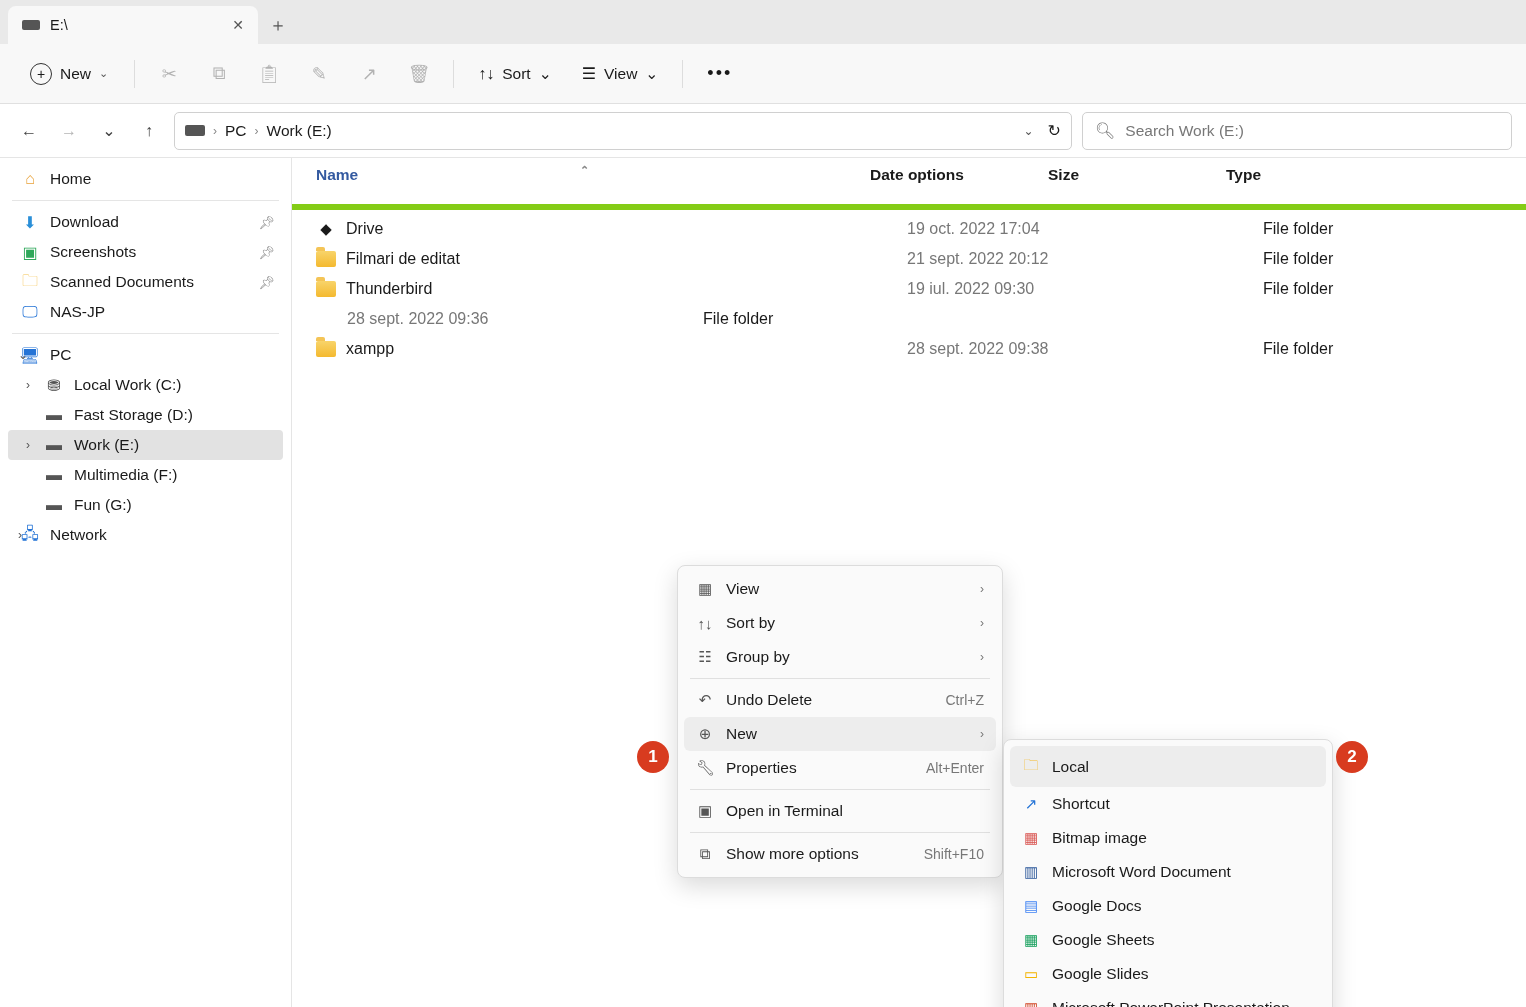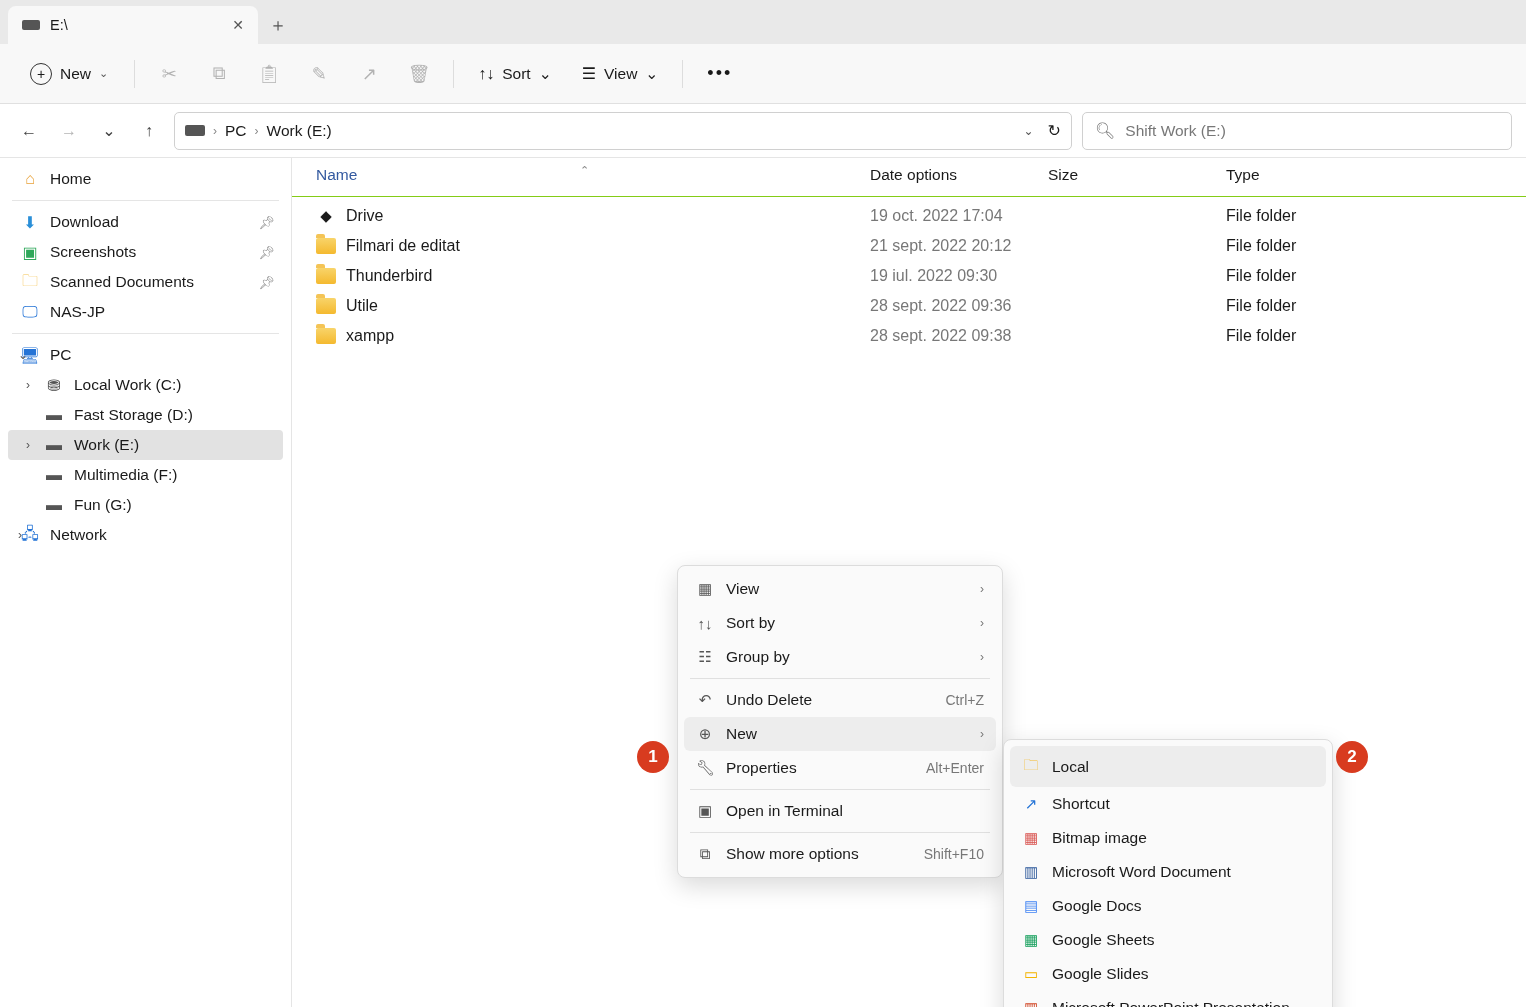--- a/index.html
+++ b/index.html
@@ -53,30 +53,30 @@
 .ico.folder { color:#f4c456; }
 .ico.drive { color:#555; }
 .ico.pc { color:#2574d6; }
 .ico.net { color:#2574d6; }
 .ico.nas { color:#2574d6; }
 .ico.dl { color:#2a8fd8; }
 .ico.ss { color:#2fa85a; }
 
 
 .content { flex:1; position:relative; }
-.cols { display:flex; border-bottom:1px solid #84cc16; padding:8px 0 12px 18px; font-size:15.5px; color:#345aa0; }
+.cols { display:flex; border-bottom:6px solid #84cc16; padding:8px 0 20px 18px; font-size:15.5px; color:#345aa0;font-weight:bold; }
 .col-name { flex: 0 0 560px; position:relative; padding-left:6px; }
 .col-name .sort-caret { position:absolute; left:270px; top:-2px; font-size:11px; color:#888; }
 .col-date { flex:0 0 178px; color:#1a1a1a; }
 .col-size { flex:0 0 178px; color:#1a1a1a; }
 .col-type { flex:1; color:#1a1a1a; }
 .rows { padding:4px 0; }
 .row { display:flex; padding:6px 0 6px 18px; font-size:16px; align-items:center; }
 .rc-name { flex:0 0 560px; display:flex; align-items:center; gap:10px; padding-left:6px; }
-.rc-date { flex:0 0 178px; color:#777; }
+.rc-date { flex:0 0 178px; color:#777;margin-left:37px; }
 .rc-size { flex:0 0 178px; }
 .rc-type { flex:1; }
 .folder-ico { width:20px; height:16px; background:linear-gradient(#f8d46a,#f4b92f); border-radius:2px; display:inline-block; position:relative; }
 .folder-ico::before { content:""; position:absolute; top:-4px; left:0; width:9px; height:4px; background:#f4c456; border-radius:2px 2px 0 0; }
 .drive-ico-s { width:20px; height:16px; display:inline-flex; align-items:center; justify-content:center; font-size:15px; }
 
 
 .ctx { position:absolute; background:#fafafa; border:1px solid #dcdcdc; border-radius:8px; box-shadow:0 8px 24px rgba(0,0,0,.15); padding:6px; font-size:15.5px; }
 .ctx1 { left:385px; top:407px; width:326px; }
 .ctx-row { display:flex; align-items:center; gap:12px; padding:8px 12px; border-radius:6px; position:relative; }
@@ -164,21 +164,21 @@
     <span class="crumb-sep">›</span>
     <span>PC</span>
     <span class="crumb-sep">›</span>
     <span>Work (E:)</span>
     <span class="spacer"></span>
     <span class="chev-down">⌄</span>
     <span class="refresh">↻</span>
   </div>
   <div class="search">
     <span class="mag">🔍︎</span>
-    <span>Shift Work (E:)</span>
+    <span>Search Work (E:)</span>
   </div>
 </div>
 
 <div class="main">
 
   <div class="sidebar">
     <div class="sb-item">
       <span class="ico home">⌂</span>
       <span>Home</span>
     </div>
@@ -269,24 +269,20 @@
         <div class="row">
           <div class="rc-name">
             <span class="folder-ico"></span>
             <span>Thunderbird</span>
           </div>
           <div class="rc-date">19 iul. 2022 09:30</div>
           <div class="rc-size"></div>
           <div class="rc-type">File folder</div>
         </div>
         <div class="row">
-          <div class="rc-name">
-            <span class="folder-ico"></span>
-            <span>Utile</span>
-          </div>
           <div class="rc-date">28 sept. 2022 09:36</div>
           <div class="rc-size"></div>
           <div class="rc-type">File folder</div>
         </div>
         <div class="row">
           <div class="rc-name">
             <span class="folder-ico"></span>
             <span>xampp</span>
           </div>
           <div class="rc-date">28 sept. 2022 09:38</div>

